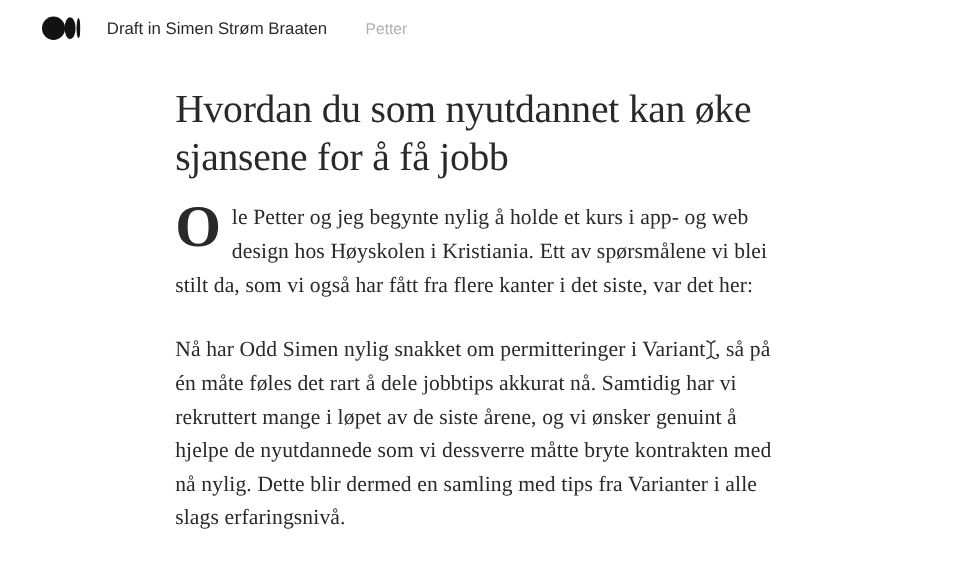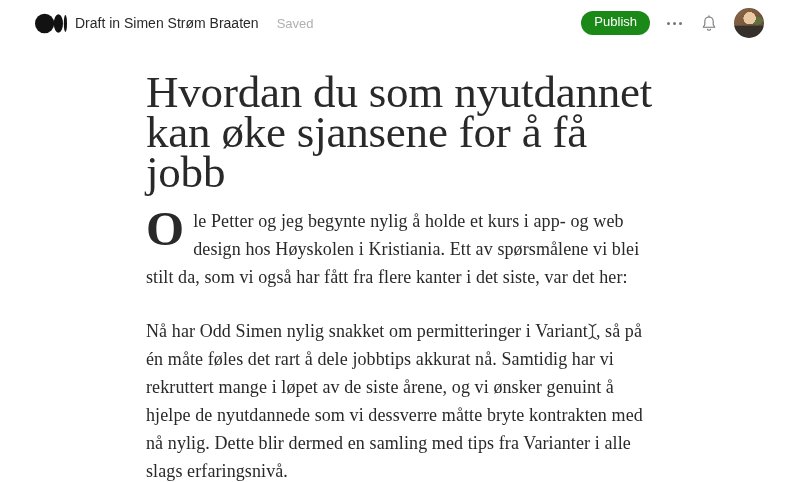--- a/index.html
+++ b/index.html
@@ -13,21 +13,21 @@
   }
 
   
   .topbar {
     height: 46px;
     display: flex;
     align-items: center;
     padding: 0 36px 0 35px;
     background: #fff;
   }
-  .topbar-left { display: flex; align-items: center; gap: 6px; }
+  .topbar-left { display: flex; align-items: center; gap: 20px; }
   .logo { display: flex; align-items: center; margin-right: 2px; cursor: pointer; }
   .draft-label { font-size: 14px; color: #292929; letter-spacing: 0; }
   .saved-label { font-size: 13px; color: #b0b0b0; margin-left: 12px; }
   .topbar-right { margin-left: auto; display: flex; align-items: center; gap: 15px; }
   .publish-btn {
     background: #1a8917;
     color: #fff;
     border: none;
     border-radius: 99px;
     font-size: 13px;
@@ -52,21 +52,21 @@
 
   
   .article {
     width: 508px;
     margin: 26px auto 0;
     font-family: "Liberation Serif", serif;
   }
   .article-title {
     font-family: "Liberation Serif", serif;
     font-weight: 400;
-    font-size: 45px;
+    font-size: 33px;
     line-height: 40px;
     letter-spacing: -0.2px;
     color: #292929;
     margin-bottom: 15px;
   }
   .para {
     font-size: 18px;
     line-height: 28px;
     color: #292929;
     margin-bottom: 26px;
@@ -103,37 +103,21 @@
 <header class="topbar">
   <div class="topbar-left">
     <span class="logo">
       <svg width="32" height="21" viewBox="0 0 32 21" aria-hidden="true">
         <ellipse cx="9.6" cy="10.5" rx="9.6" ry="9.8" fill="#121212"></ellipse>
         <ellipse cx="23.4" cy="10.5" rx="4.6" ry="9.2" fill="#121212"></ellipse>
         <ellipse cx="30.4" cy="10.5" rx="1.6" ry="8.4" fill="#121212"></ellipse>
       </svg>
     </span>
     <span class="draft-label">Draft in Simen Strøm Braaten</span>
-    <span class="saved-label">Saved</span>
-  </div>
-  <div class="topbar-right">
-    <button class="publish-btn">Publish</button>
-    <span class="ellipsis-icon">
-        <i></i>
-        <i></i>
-        <i></i>
-      </span>
-    <span class="bell-icon">
-      <svg width="20" height="21" viewBox="0 0 24 24" aria-hidden="true">
-        <path d="M12 4.2a5 5 0 0 0-5 5v4.1l-1.9 3.2h13.8L17 13.3V9.2a5 5 0 0 0-5-5z" fill="none" stroke="#757575" stroke-width="1.3" stroke-linejoin="round"></path>
-        <path d="M10.1 18.8a2 2 0 0 0 3.8 0" fill="none" stroke="#757575" stroke-width="1.3" stroke-linecap="round"></path>
-        <path d="M12 4.2v-1.4" fill="none" stroke="#757575" stroke-width="1.3" stroke-linecap="round"></path>
-      </svg>
-    </span>
-    <span class="avatar"></span>
+    <span class="saved-label">Petter</span>
   </div>
 </header>
 
 <main class="article">
   <h1 class="article-title">Hvordan du som nyutdannet kan øke sjansene for å få jobb</h1>
 
   <p class="para">
     <span class="dropcap">O</span><span>le Petter og jeg begynte nylig å holde et kurs i app- og web design hos Høyskolen i Kristiania. Ett av spørsmålene vi blei stilt da, som vi også har fått fra flere kanter i det siste, var det her:</span>
   </p>
 

